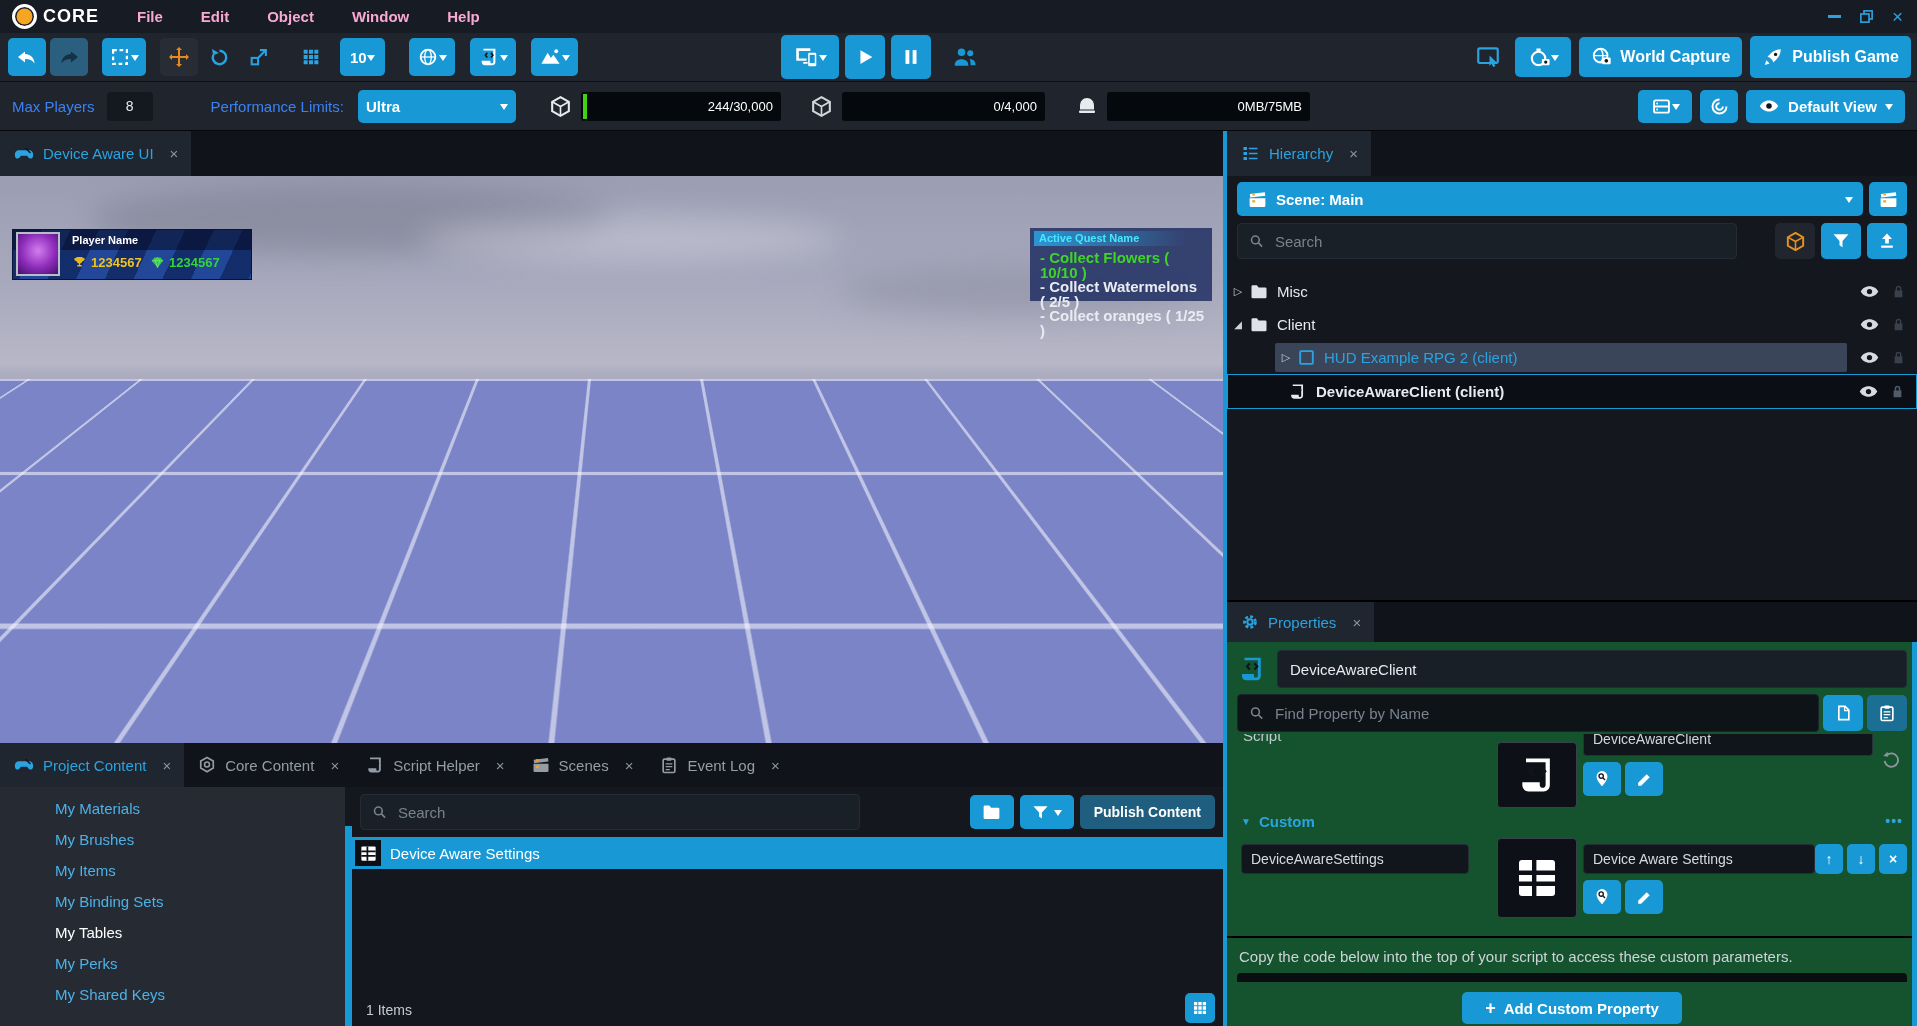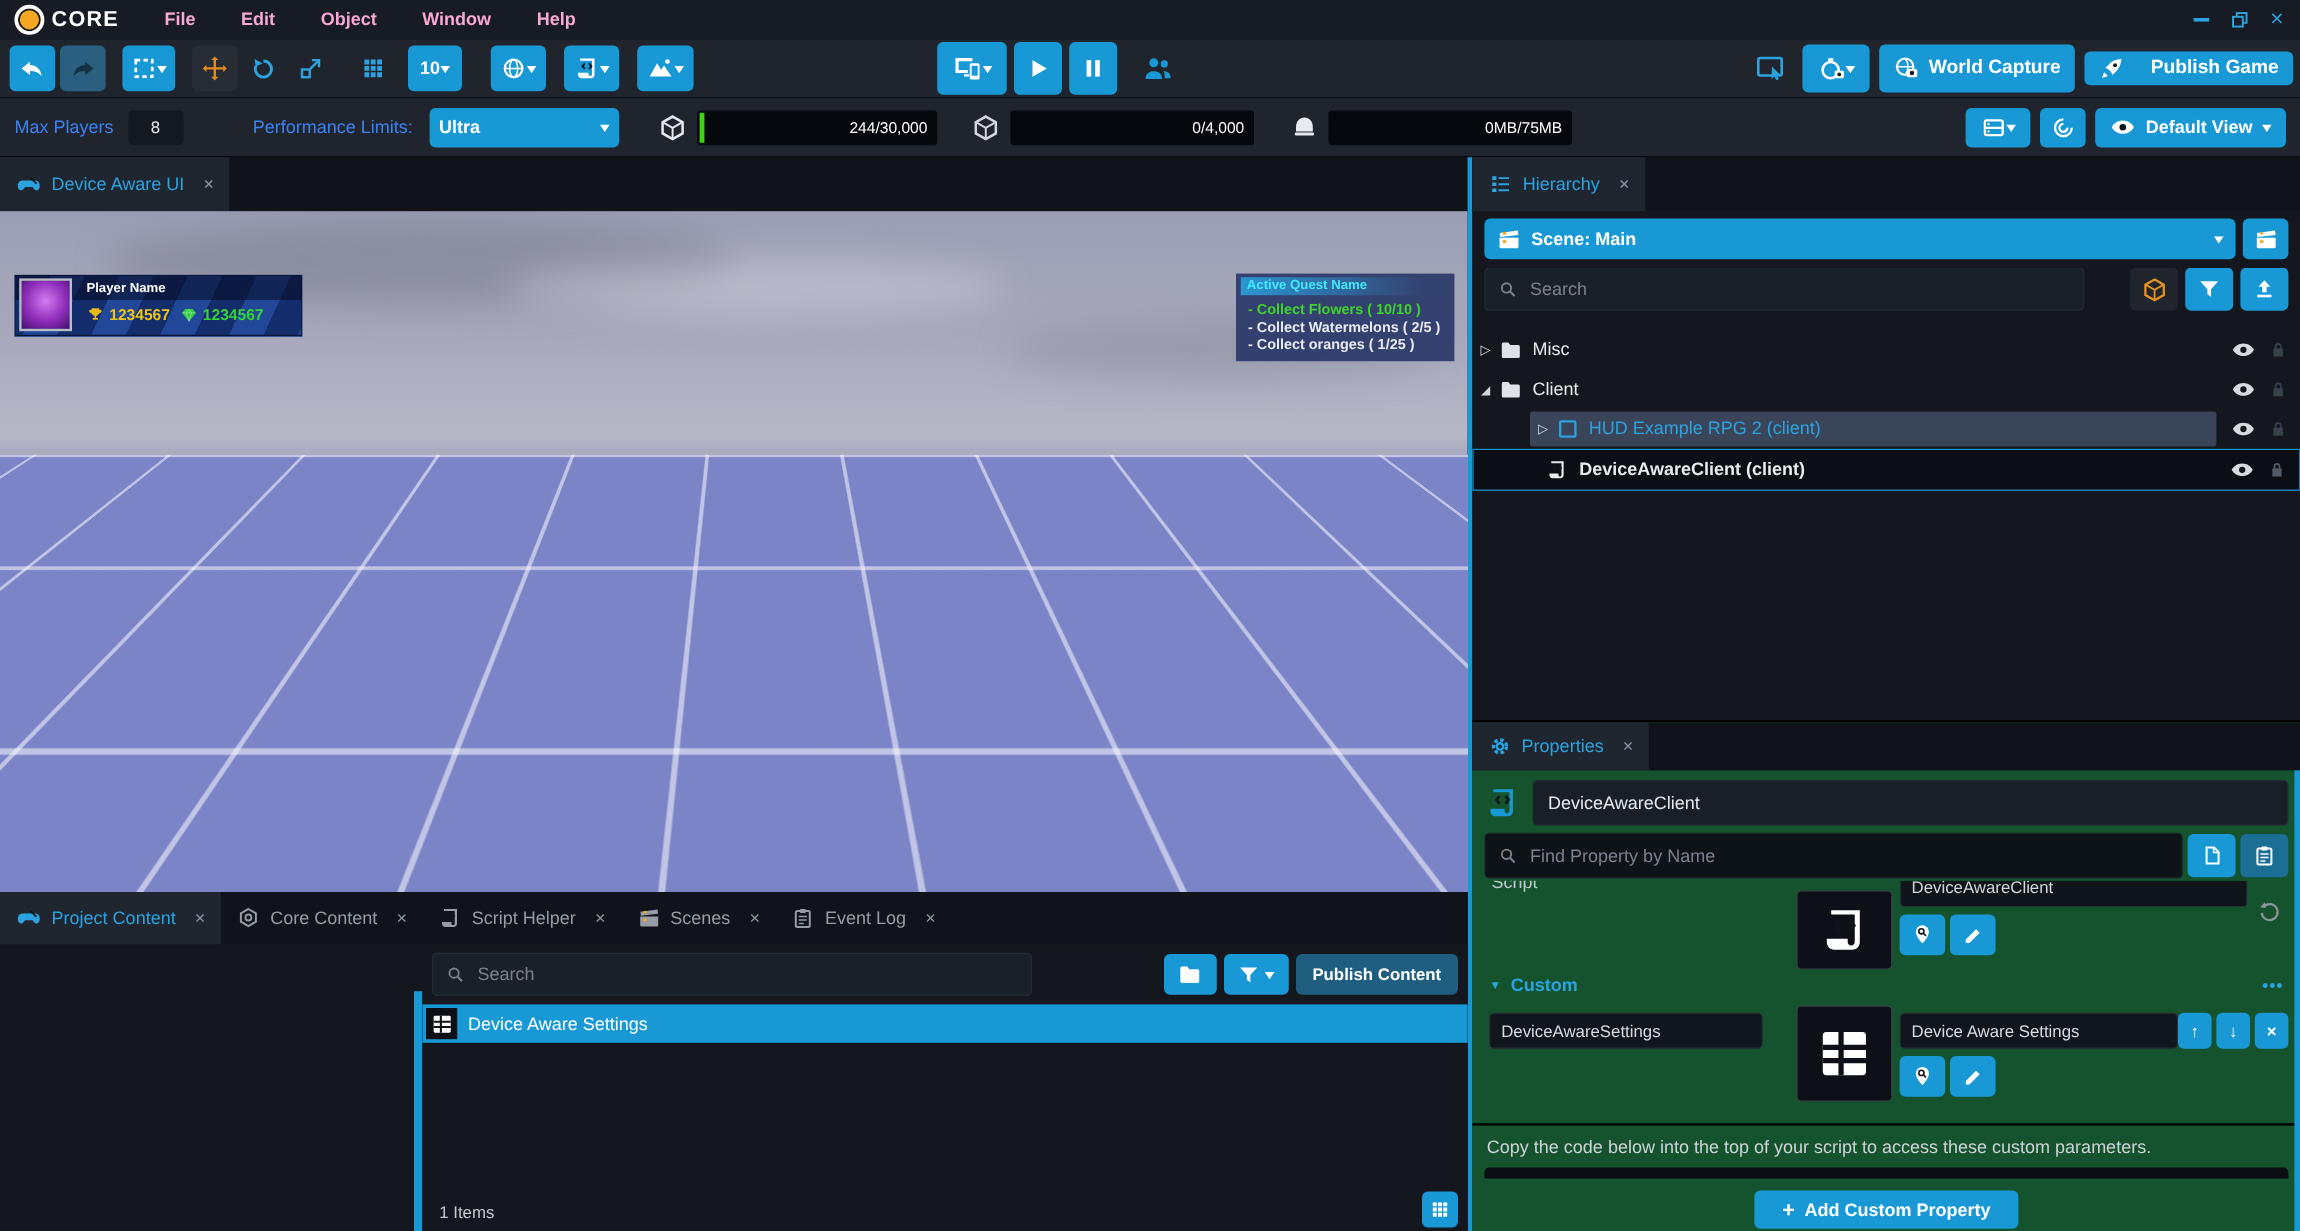--- a/index.html
+++ b/index.html
@@ -49,21 +49,21 @@
        border:1px solid #0a1433;}
   #php .strip{position:absolute;left:0;top:0;right:0;height:20px;background:rgba(5,10,32,.55);}
   #php .pname{position:absolute;left:59px;top:4px;font-size:11px;font-weight:bold;color:#fff;}
   #avatar{position:absolute;left:3px;top:2px;width:44px;height:44px;border:2px solid #b9bdc6;box-sizing:border-box;
           background:radial-gradient(circle at 50% 42%, #d37df0 0%, #8e2cba 55%, #43106e 100%);}
   .cur{position:absolute;top:25px;display:flex;align-items:center;gap:4px;font-weight:bold;font-size:13px;}
   
   #quest{position:absolute;left:1030px;top:52px;width:182px;height:73px;background:rgba(28,44,96,.82);}
   #quest .qh{height:15px;margin:3px 26px 2px 4px;background:linear-gradient(90deg,rgba(42,155,216,.95),rgba(42,155,216,0));
      color:#46e8ff;font-size:11px;font-weight:bold;padding-left:5px;line-height:15px;}
-  #quest .qi{padding:3px 6px 0 10px;font-size:12px;font-weight:bold;line-height:14.5px;color:#e8ecf2;}
+  #quest .qi{padding:3px 6px 0 10px;font-size:15px;font-weight:bold;line-height:14.5px;color:#e8ecf2;}
   .q-done{color:#3fd42a;}
   
   #bars{position:absolute;left:475px;top:514px;width:292px;}
   .bar1{height:13px;display:flex;background:#0a0a0a;}
   .bar1 .hp{width:52%;background:linear-gradient(#b8f06a,#6cc418 60%,#59a312);}
   .bar1 .gap{width:5px;background:#0a0a14;}
   .bar1 .sp{flex:1;background:linear-gradient(#56aeea,#1565c0);}
   .bar2{height:6px;margin-top:1px;background:#2a2a30;position:relative;}
   .bar2 i{position:absolute;left:0;top:0;bottom:0;width:62%;background:#e83de0;}
   #lvl{position:absolute;left:447px;top:510px;width:30px;height:30px;border-radius:50%;background:#0d0d0f;
@@ -408,21 +408,21 @@
             <use href="#i-swatch"></use>
           </svg>
           <span class="car"></span>
         </div>
       <div class="b" style="height:40px;margin-left:8px;padding:0 12px;gap:7px;font-weight:bold;font-size:16px;">
           <svg class="ic" width="22" height="22">
             <use href="#i-wcap"></use>
           </svg>
           <span>World Capture</span>
         </div>
-      <div class="b" style="height:28px;margin-left:8px;padding:0 12px;gap:21px;font-weight:bold;font-size:16px;">
+      <div class="b" style="height:42px;margin-left:8px;padding:0 12px;gap:8px;font-weight:bold;font-size:16px;">
           <svg class="ic" width="22" height="22">
             <use href="#i-rocket"></use>
           </svg>
           <span>Publish Game</span>
         </div>
     </div>
   </div>
 
   <div id="toolbar2">
     <span class="lbl">Max Players</span>
@@ -903,20 +903,31 @@
       </div>
       <div class="ptab">
         <svg class="ic" width="20" height="20">
             <use href="#i-clipb"></use>
           </svg>
         <span>Event Log</span>
         <span class="x">×</span>
       </div>
     </div>
 
+    <div class="abs" style="left:0;top:44px;width:345px;bottom:0;background:#262b33;overflow:hidden;">
+      <div style="padding-top:6px;">
+        <div class="sb-item">My Materials</div>
+        <div class="sb-item">My Brushes</div>
+        <div class="sb-item">My Items</div>
+        <div class="sb-item">My Binding Sets</div>
+        <div class="sb-item sel">My Tables</div>
+        <div class="sb-item">My Perks</div>
+        <div class="sb-item">My Shared Keys</div>
+      </div>
+    </div>
     <div class="abs" style="left:345px;top:83px;bottom:0;width:7px;background:#1899d6;"></div>
 
     <div class="abs" style="left:352px;top:44px;right:0;bottom:0;background:#14171d;">
       <div class="flex" style="padding:7px 8px 0 8px;gap:6px;">
         <div class="inp" style="width:478px;height:34px;">
           <svg class="ic" width="18" height="18" style="color:#79828d;">
               <use href="#i-search"></use>
             </svg>
           <input type="text" placeholder="Search" style="">
         </div>

